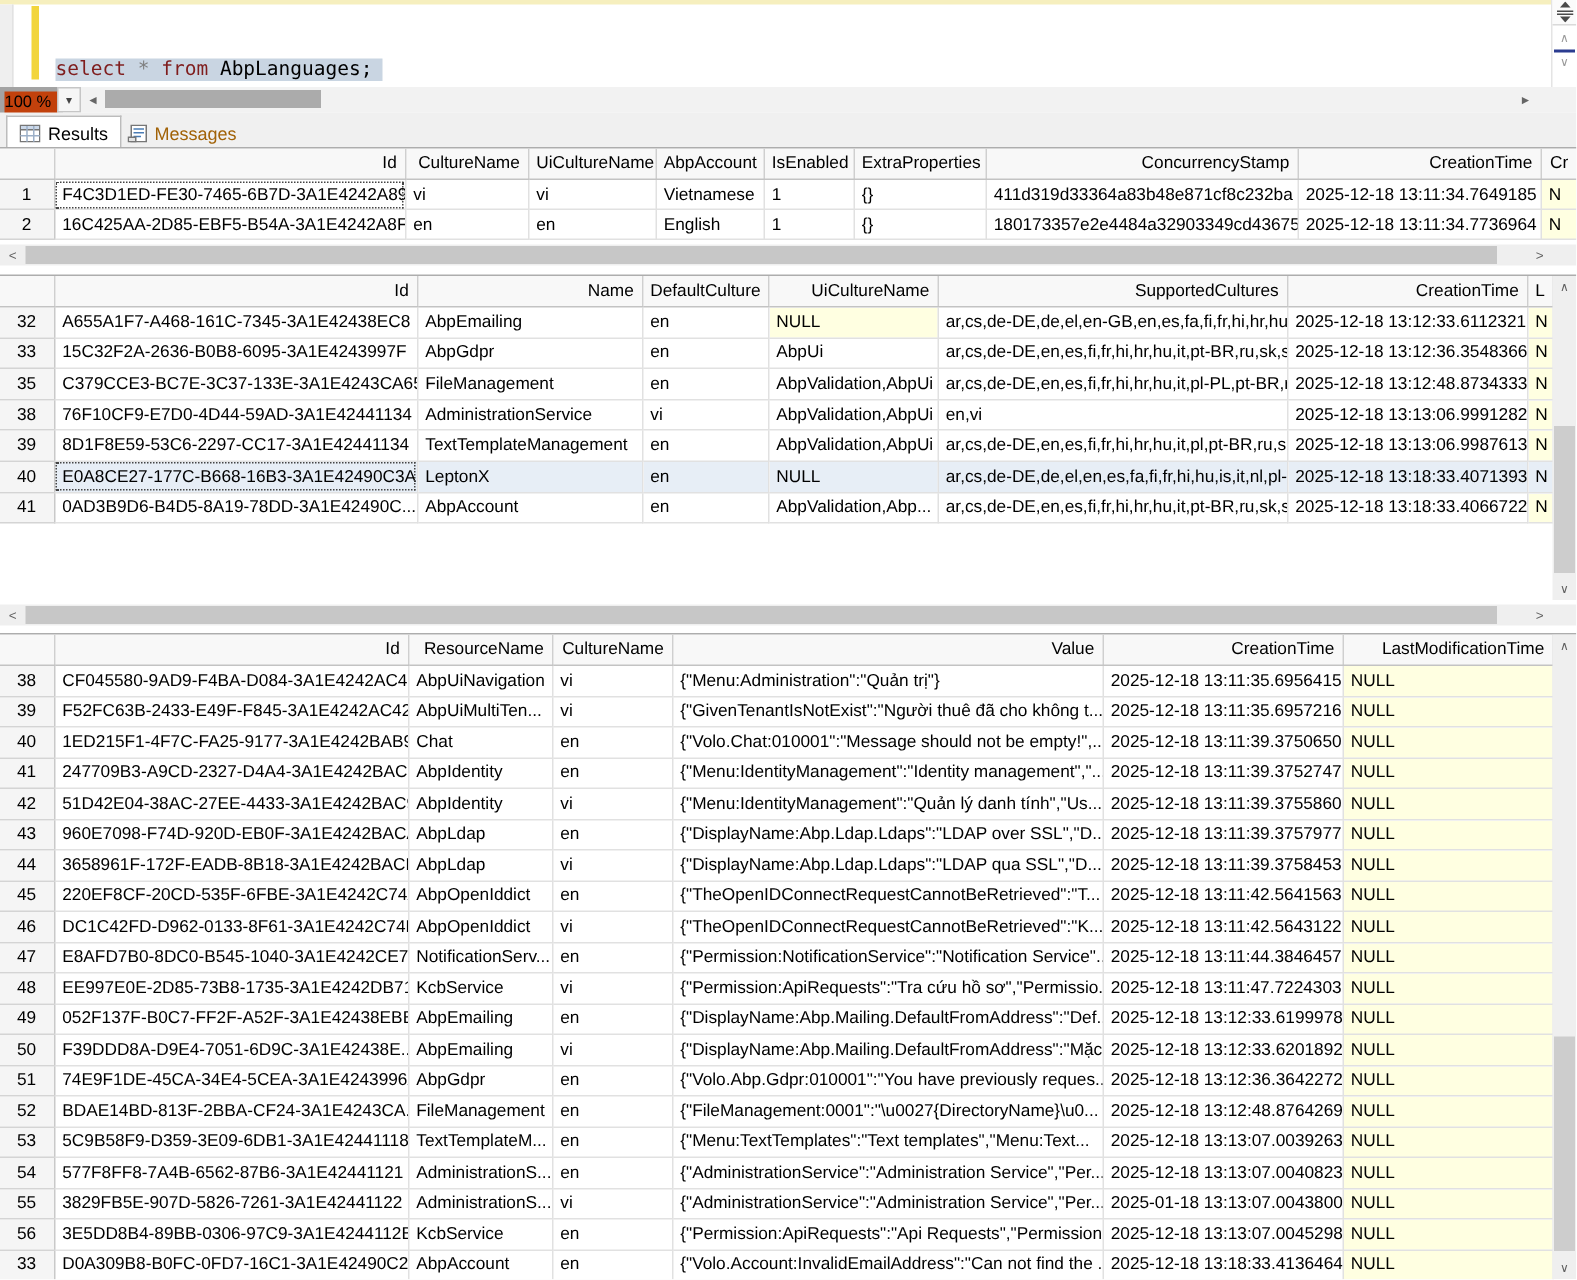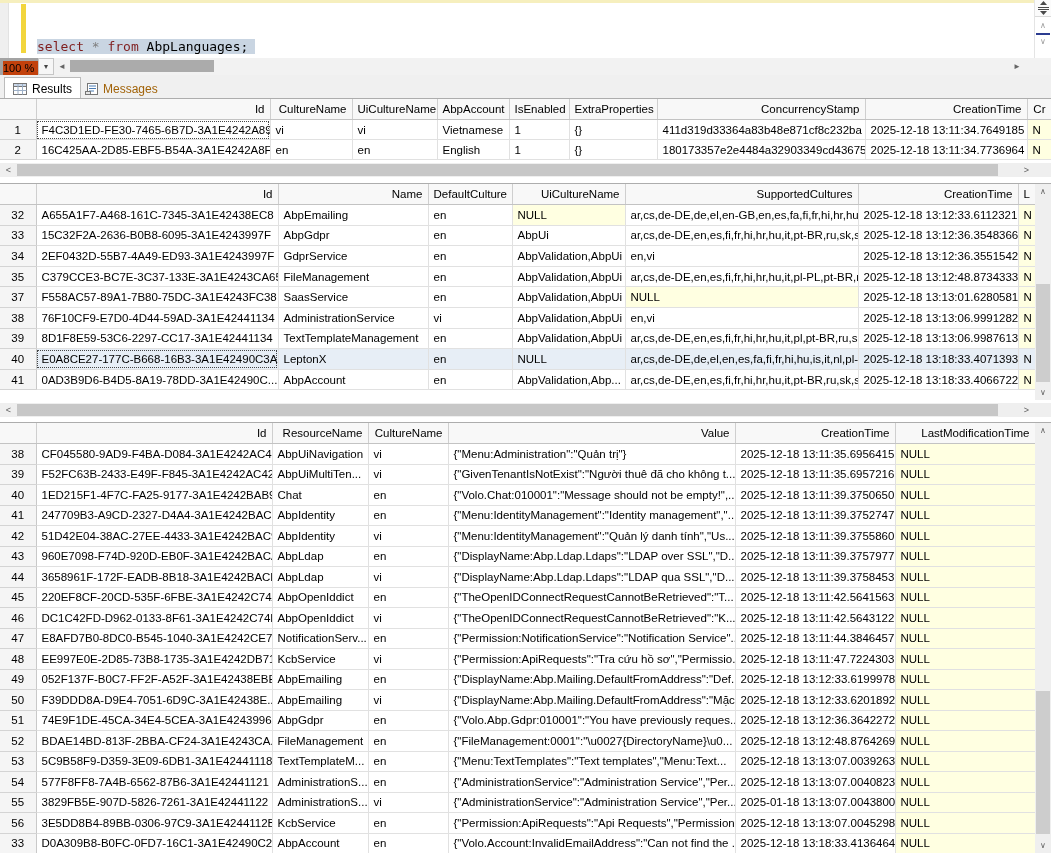--- a/index.html
+++ b/index.html
@@ -237,47 +237,27 @@
             <td class="rownum">33</td>
             <td>15C32F2A-2636-B0B8-6095-3A1E4243997F</td>
             <td>AbpGdpr</td>
             <td>en</td>
             <td>AbpUi</td>
             <td>ar,cs,de-DE,en,es,fi,fr,hi,hr,hu,it,pt-BR,ru,sk,s...</td>
             <td>2025-12-18 13:12:36.3548366</td>
             <td class="nullcell">N</td>
           </tr>
           <tr>
-            <td class="rownum">34</td>
-            <td>2EF0432D-55B7-4A49-ED93-3A1E4243997F</td>
-            <td>GdprService</td>
-            <td>en</td>
-            <td>AbpValidation,AbpUi</td>
-            <td>en,vi</td>
-            <td>2025-12-18 13:12:36.3551542</td>
-            <td class="nullcell">N</td>
-          </tr>
-          <tr>
             <td class="rownum">35</td>
             <td>C379CCE3-BC7E-3C37-133E-3A1E4243CA65</td>
             <td>FileManagement</td>
             <td>en</td>
             <td>AbpValidation,AbpUi</td>
             <td>ar,cs,de-DE,en,es,fi,fr,hi,hr,hu,it,pl-PL,pt-BR,r...</td>
             <td>2025-12-18 13:12:48.8734333</td>
-            <td class="nullcell">N</td>
-          </tr>
-          <tr>
-            <td class="rownum">37</td>
-            <td>F558AC57-89A1-7B80-75DC-3A1E4243FC38</td>
-            <td>SaasService</td>
-            <td>en</td>
-            <td>AbpValidation,AbpUi</td>
-            <td class="nullcell">NULL</td>
-            <td>2025-12-18 13:13:01.6280581</td>
             <td class="nullcell">N</td>
           </tr>
           <tr>
             <td class="rownum">38</td>
             <td>76F10CF9-E7D0-4D44-59AD-3A1E42441134</td>
             <td>AdministrationService</td>
             <td>vi</td>
             <td>AbpValidation,AbpUi</td>
             <td>en,vi</td>
             <td>2025-12-18 13:13:06.9991282</td>

